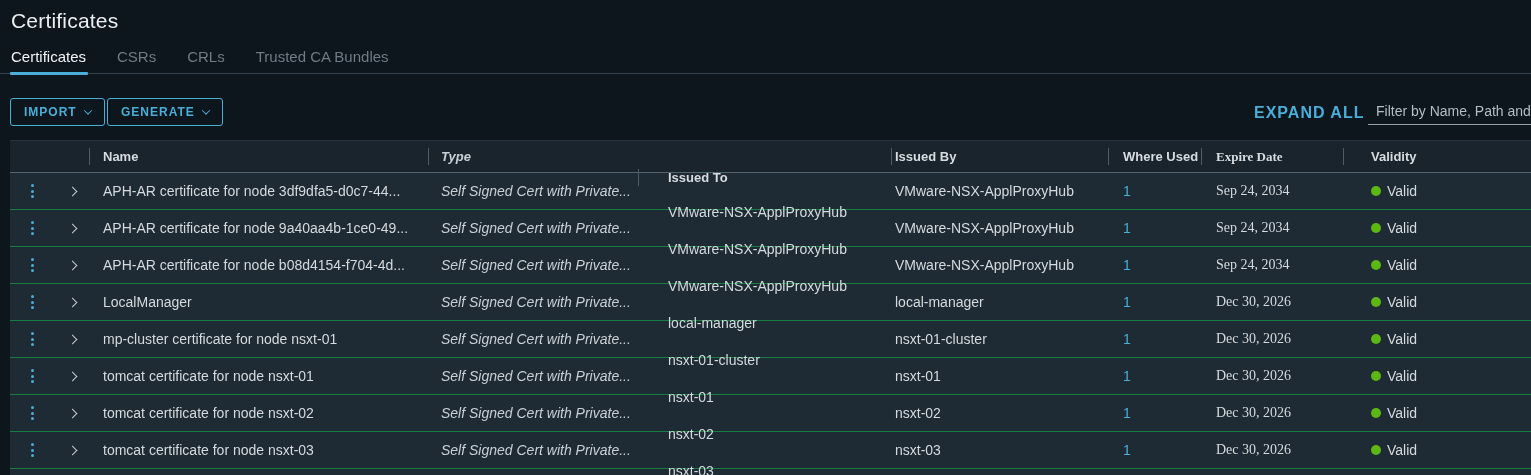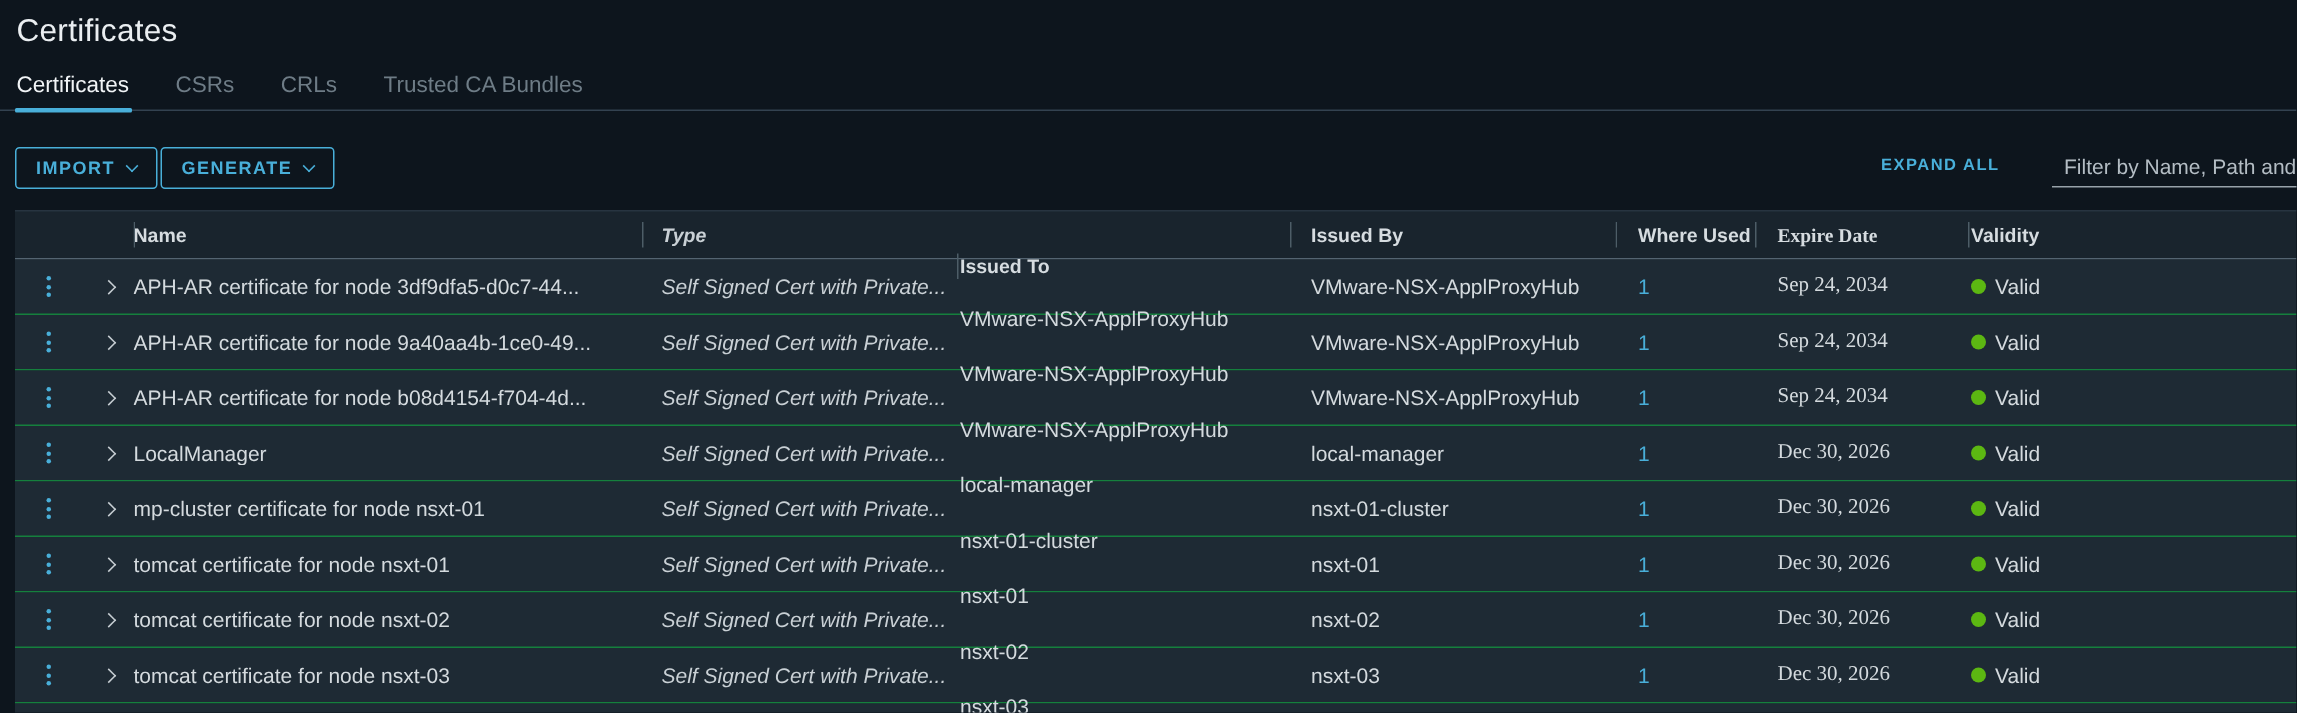--- a/index.html
+++ b/index.html
@@ -42,21 +42,21 @@
     display:flex; align-items:center; gap:8px; padding:0 13px; cursor:pointer;
   }
   .btn-import { left:10px; }
   .btn-generate { left:107px; }
   .chev-down {
     width:6px; height:6px; border-right:1.6px solid #49afd9; border-bottom:1.6px solid #49afd9;
     transform:rotate(45deg) translate(-1px,-1px); display:inline-block;
   }
   .expand-all {
     position:absolute; left:1254px; top:104px;
-    color:#49afd9; font-size:11px; font-weight:600; letter-spacing:1px; cursor:pointer;
+    color:#49afd9; font-size:16px; font-weight:600; letter-spacing:1px; cursor:pointer;
     white-space:nowrap;
   }
   .filter-input {
     position:absolute; left:1368px; top:97px; width:240px; height:28px;
     background:transparent; border:none; border-bottom:1px solid #97a2a9;
     color:#d4dade; font-size:14px; padding:0 8px; outline:none;
     font-family:"Liberation Sans", sans-serif;
   }
   .filter-input::placeholder { color:#b4bdc4; opacity:1; }
 
@@ -75,27 +75,27 @@
     content:""; position:absolute; left:0; top:7px; bottom:7px; width:1px; background:#4d5d67;
   }
   .row {
     display:flex; height:37px; background:#1e2a34;
     border-bottom:1px solid #15803d; align-items:center;
   }
   .cell { display:flex; align-items:center; height:100%; white-space:nowrap; overflow:hidden; font-size:14px; color:#d4dade; }
 
   .c-actions { width:45px; justify-content:center; }
   .c-expand  { width:34px; justify-content:center; }
-  .c-name    { width:339px; }
+  .c-name    { width:339px; padding-left:14px; }
   .c-type    { width:210px; padding-left:13px; color:#c9d0d5;font-style:italic; }
-  .c-ito     { width:222px; padding-left:2px;margin-top:42px; }
-  .c-iby     { width:217px; padding-left:14px; }
+  .c-ito     { width:222px; padding-left:30px;margin-top:42px; }
+  .c-iby     { width:217px; padding-left:4px;margin-left:31px; }
   .c-used    { width:93px;  padding-left:15px; }
   .c-exp     { width:142px; padding-left:15px;font-family:Liberation Serif, serif; }
-  .c-val     { flex:1;      padding-left:2px; }
+  .c-val     { flex:1;      padding-left:28px; }
 
   .c-name .txt { overflow:hidden; text-overflow:ellipsis; }
 
   .kebab { display:flex; flex-direction:column; gap:2.5px; cursor:pointer; padding:4px; }
   .kebab i { width:3px; height:3px; border-radius:50%; background:#49afd9; }
   .chev-right {
     width:7px; height:7px; border-top:1.8px solid #c6cdd2; border-right:1.8px solid #c6cdd2;
     transform:rotate(45deg); display:inline-block; cursor:pointer;
   }
   .link { color:#49afd9; cursor:pointer; }

